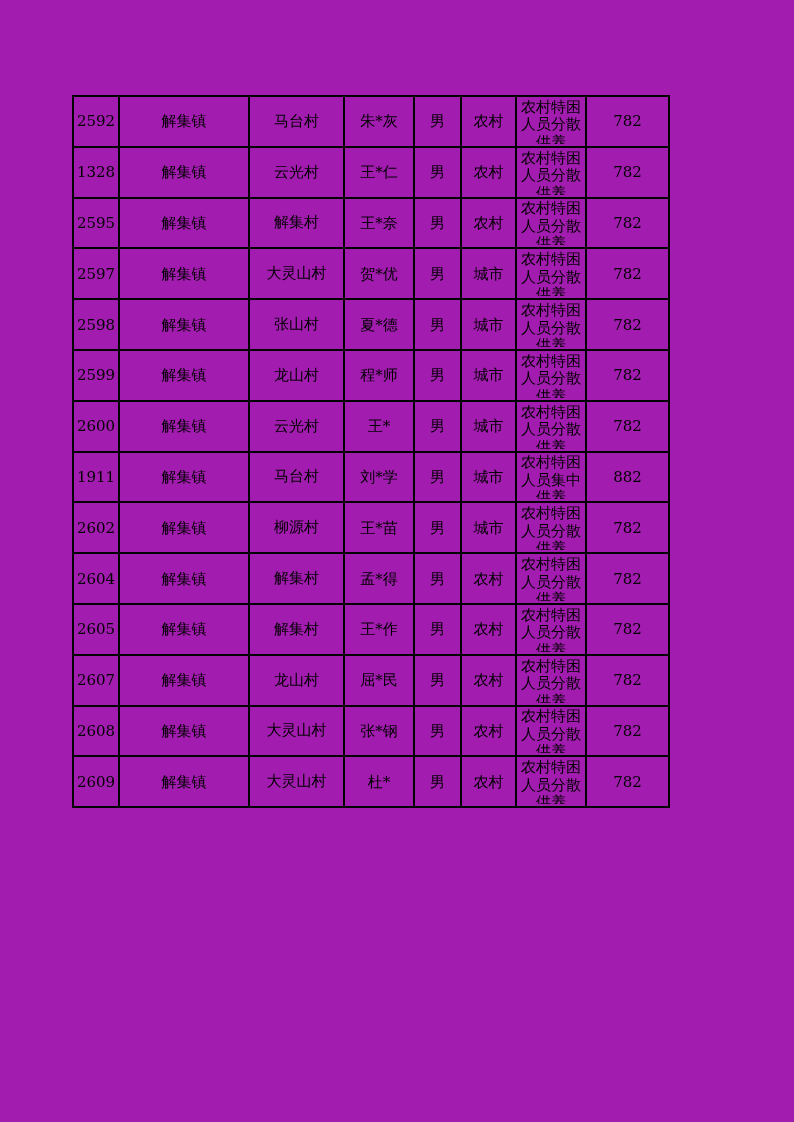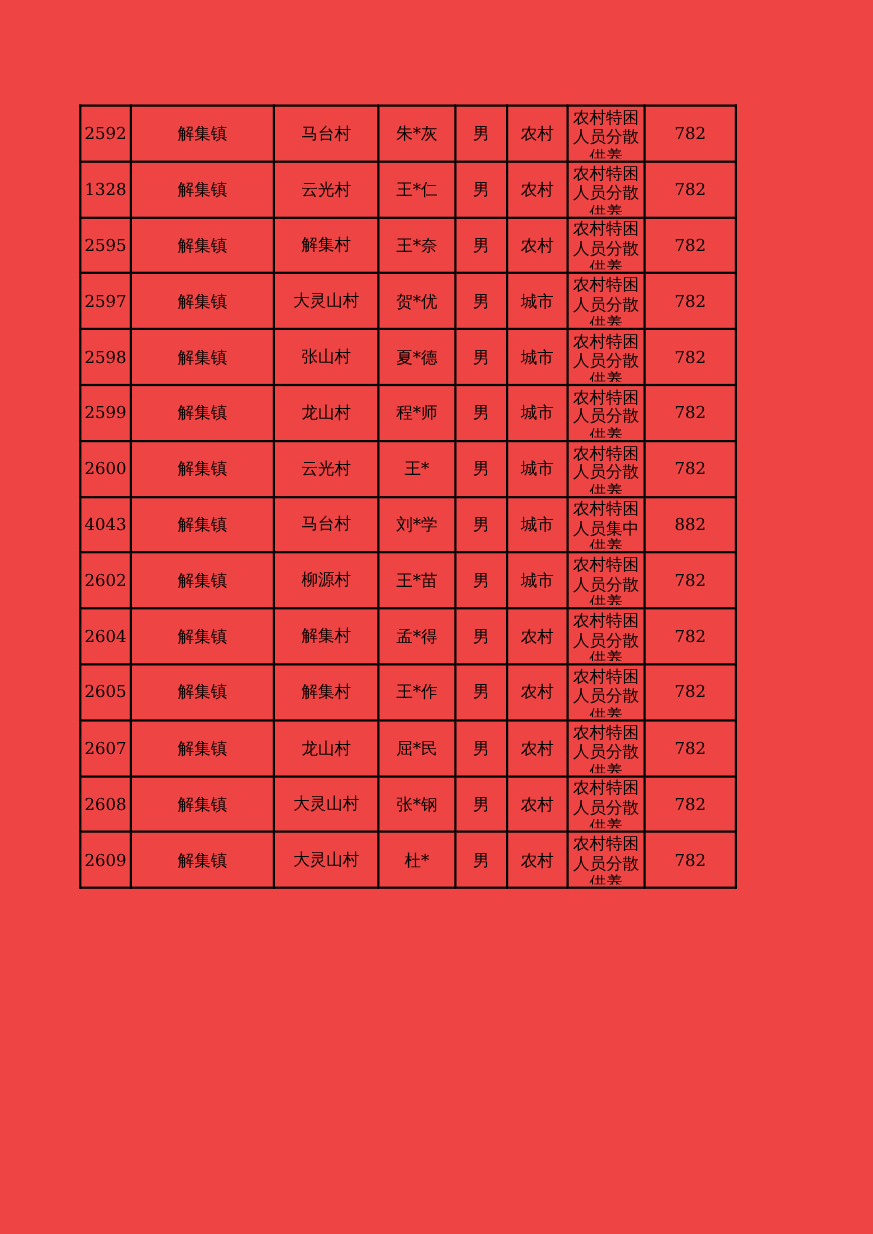--- a/index.html
+++ b/index.html
@@ -11,21 +11,21 @@
     width: 794px;
     height: 1122px;
     position: relative;
     font-family: "DejaVu Serif", "Liberation Serif", serif;
     color: #000000;
   }
   .page {
     position: relative;
     width: 794px;
     height: 1122px;
-    background: #ef4444;
+    background: #a21caf;
     overflow: hidden;
   }
   table.data-table {
     position: absolute;
     left: 72px;
     top: 95px;
     border-collapse: collapse;
     table-layout: fixed;
     width: 596px;
     border: 2px solid #000000;
@@ -259,21 +259,21 @@
     <td>
             <div class="cat">农村特困人员分散供养</div>
           </td>
     <td>
             <div class="txt">782</div>
           </td>
   </tr>
 
   <tr>
     <td>
-            <div class="txt">4043</div>
+            <div class="txt">1911</div>
           </td>
     <td>
             <div class="txt">解集镇</div>
           </td>
     <td>
             <div class="wrap2">马台村</div>
           </td>
     <td>
             <div class="txt">刘*学</div>
           </td>

